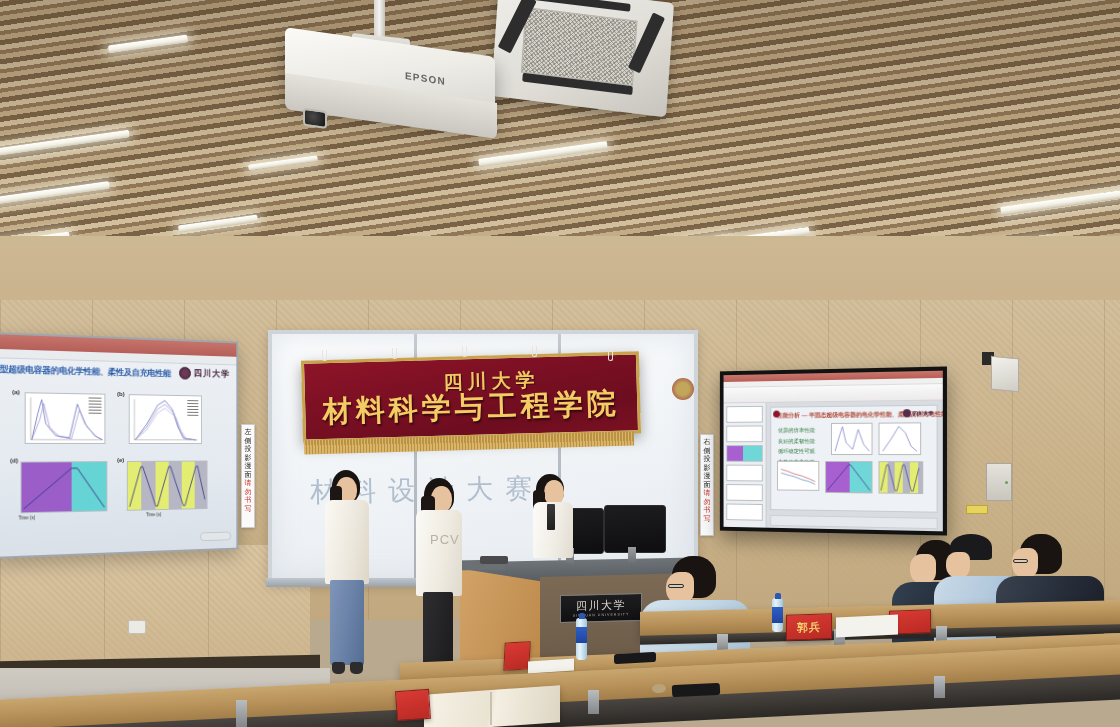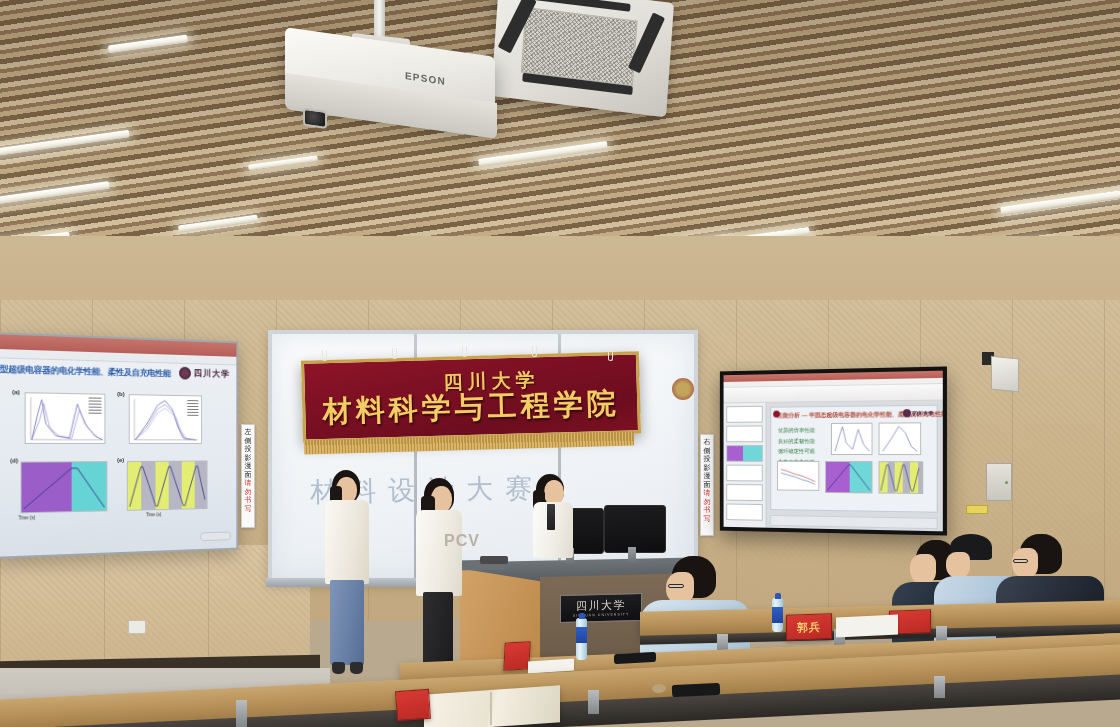--- a/index.html
+++ b/index.html
@@ -629,21 +629,21 @@
     <div class="legs" style="left:8px;top:110px;width:34px;height:85px;background:linear-gradient(100deg,#7f95b8,#6b83a8 50%,#556d92);"></div>
     <div style="position:absolute;left:10px;top:192px;width:13px;height:12px;background:#2c2c2c;border-radius:3px 3px 5px 5px;"></div>
     <div style="position:absolute;left:28px;top:192px;width:13px;height:12px;background:#2c2c2c;border-radius:3px 3px 5px 5px;"></div>
   </div>
 
   <div class="person" style="left:414px;top:478px;">
     <div class="hair" style="left:10px;top:0;width:30px;height:34px;"></div>
     <div class="head" style="left:17px;top:8px;width:21px;height:26px;"></div>
     <div class="hair-long" style="left:7px;top:18px;width:14px;height:36px;border-radius:4px;"></div>
     <div class="torso" style="left:2px;top:32px;width:46px;height:86px;background:linear-gradient(100deg,#fbfaf6,#eeeae0 60%,#dfd9cd);"></div>
-    <div style="position:absolute;left:16px;top:54px;font-size:16px;font-weight:bold;color:#b8b2a5;letter-spacing:1px;margin-left:14px;">PCV</div>
+    <div style="position:absolute;left:16px;top:54px;font-size:13px;font-weight:normal;color:#b8b2a5;letter-spacing:1px;">PCV</div>
     <div class="legs" style="left:9px;top:114px;width:30px;height:86px;background:linear-gradient(100deg,#2e2e30,#1b1b1d);"></div>
     <div style="position:absolute;left:9px;top:196px;width:13px;height:11px;background:#242424;border-radius:3px 3px 5px 5px;"></div>
     <div style="position:absolute;left:26px;top:196px;width:13px;height:11px;background:#242424;border-radius:3px 3px 5px 5px;"></div>
   </div>
 
   <div class="person" style="left:528px;top:474px;">
     <div class="hair" style="left:8px;top:0;width:28px;height:30px;"></div>
     <div class="head" style="left:16px;top:6px;width:20px;height:25px;"></div>
     <div class="hair-long" style="left:5px;top:16px;width:12px;height:32px;border-radius:4px;"></div>
     <div class="torso" style="left:5px;top:28px;width:40px;height:56px;background:linear-gradient(100deg,#fdfcf9,#efece4 60%,#e0dbd0);"></div>

